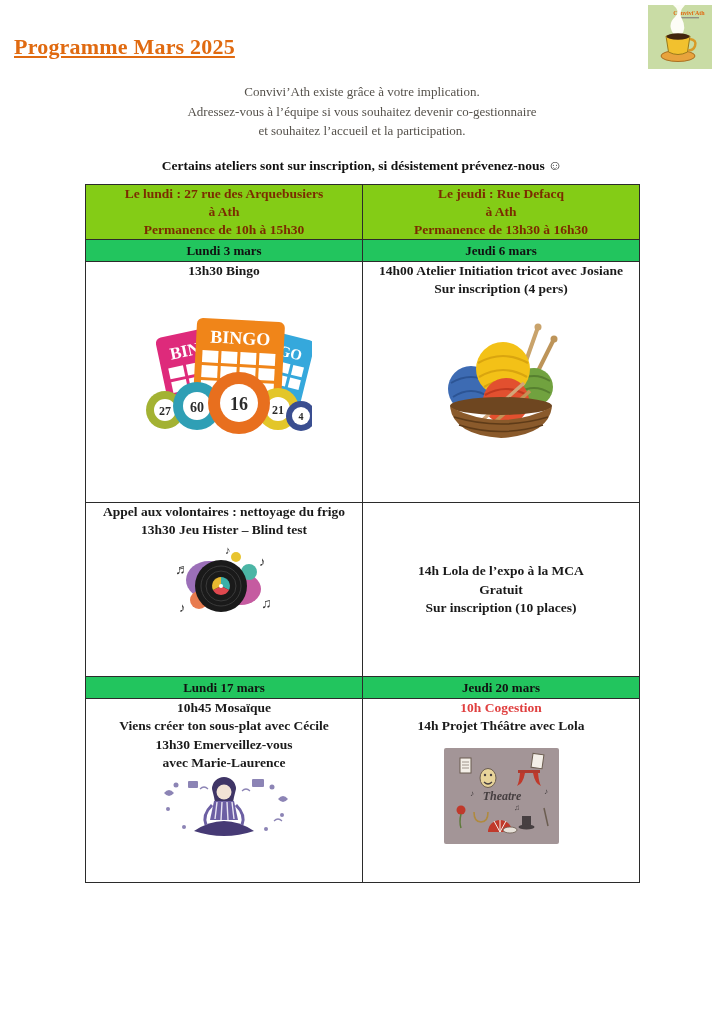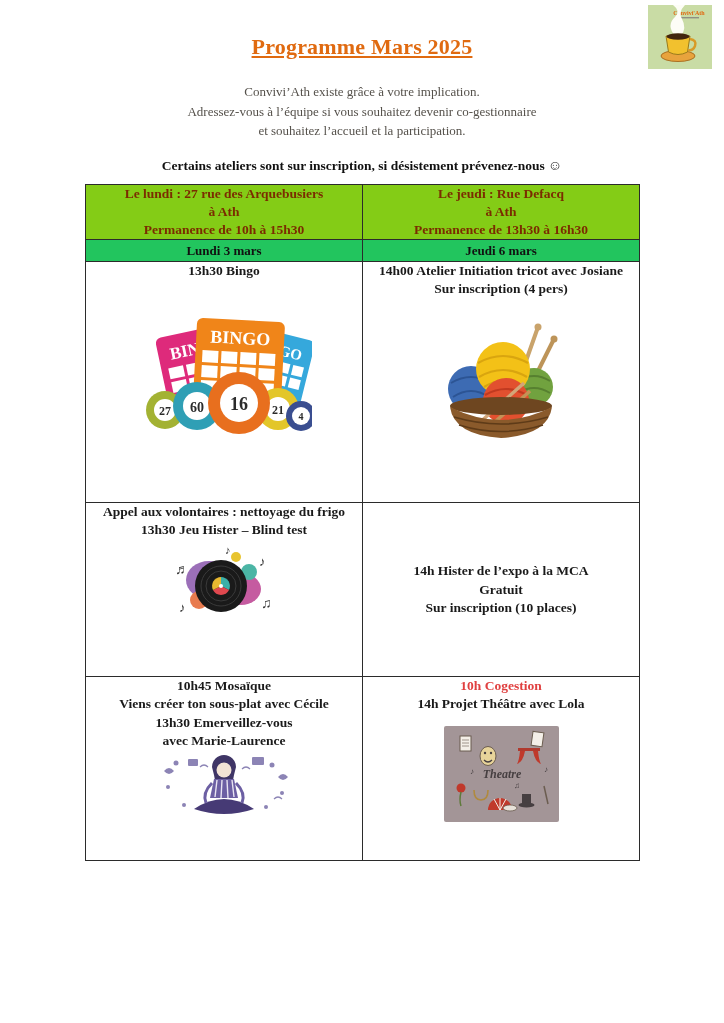--- a/index.html
+++ b/index.html
@@ -4,22 +4,22 @@
 <style>
   html,body{margin:0;padding:0;background:#fff;}
   .page{
     position:relative;width:724px;height:1023px;background:#fff;
     font-family:"Liberation Serif", serif;color:#1a1a1a;overflow:hidden;
   }
   
   .logo{position:absolute;top:5px;right:12px;width:64px;height:64px;}
   
   .title{
-    margin:34px 0 0 0;text-align:center;font-size:22px;font-weight:bold;
-    color:#E06A10;text-decoration:underline;letter-spacing:.2px;
+    margin:34px 0 0 0;text-align:left;font-size:22px;font-weight:bold;
+    color:#E06A10;text-decoration:underline;letter-spacing:.2px;padding-left:14px;
   }
   .intro{margin-top:22px;text-align:center;font-size:13px;line-height:1.5;color:#55514B;}
   .notice{margin-top:17px;text-align:center;font-size:13.5px;font-weight:bold;color:#111;}
   .notice .smiley{font-weight:normal;font-size:14px;margin-left:3px;}
   
   table.program{
     border-collapse:collapse;margin:10px 0 0 85px;width:555px;table-layout:fixed;
     font-size:13.5px;
   }
   table.program td, table.program th{border:1px solid #2b2b2b;padding:0;}
@@ -217,26 +217,30 @@
           <path d="M52,42 L44,46 A9,9 0 0 1 52,33 Z" fill="#E8B830"></path>
           <circle cx="52" cy="42" r="2" fill="#fff"></circle>
           <text x="90" y="22" font-size="13" fill="#333">♪</text>
           <text x="92" y="64" font-size="14" fill="#333">♫</text>
           <text x="10" y="68" font-size="13" fill="#333">♪</text>
           <text x="6" y="30" font-size="14" fill="#333">♬</text>
           <text x="56" y="10" font-size="11" fill="#333">♪</text>
         </svg>
       </td>
       <td class="cell h175 vmid">
-        <div class="line">14h Hister de l’expo à la MCA</div>
+        <div class="line">14h Lola de l’expo à la MCA</div>
         <div class="line">Gratuit</div>
         <div class="line">Sur inscription (10 places)</div>
       </td>
     </tr>
 
+    <tr>
+      <td class="daterow">Lundi 17 mars</td>
+      <td class="daterow">Jeudi 20 mars</td>
+    </tr>
 
     <tr>
       <td class="cell h186">
         <div class="line mt14">10h45 Mosaïque</div>
         <div class="line">Viens créer ton sous-plat avec Cécile</div>
         <div class="line mt28">13h30 Emerveillez-vous</div>
         <div class="line">avec Marie-Laurence</div>
 
         <svg class="imgwrap" style="margin-top:3px" width="140" height="64" viewBox="0 0 140 64">
           <g fill="#8C84B5">

